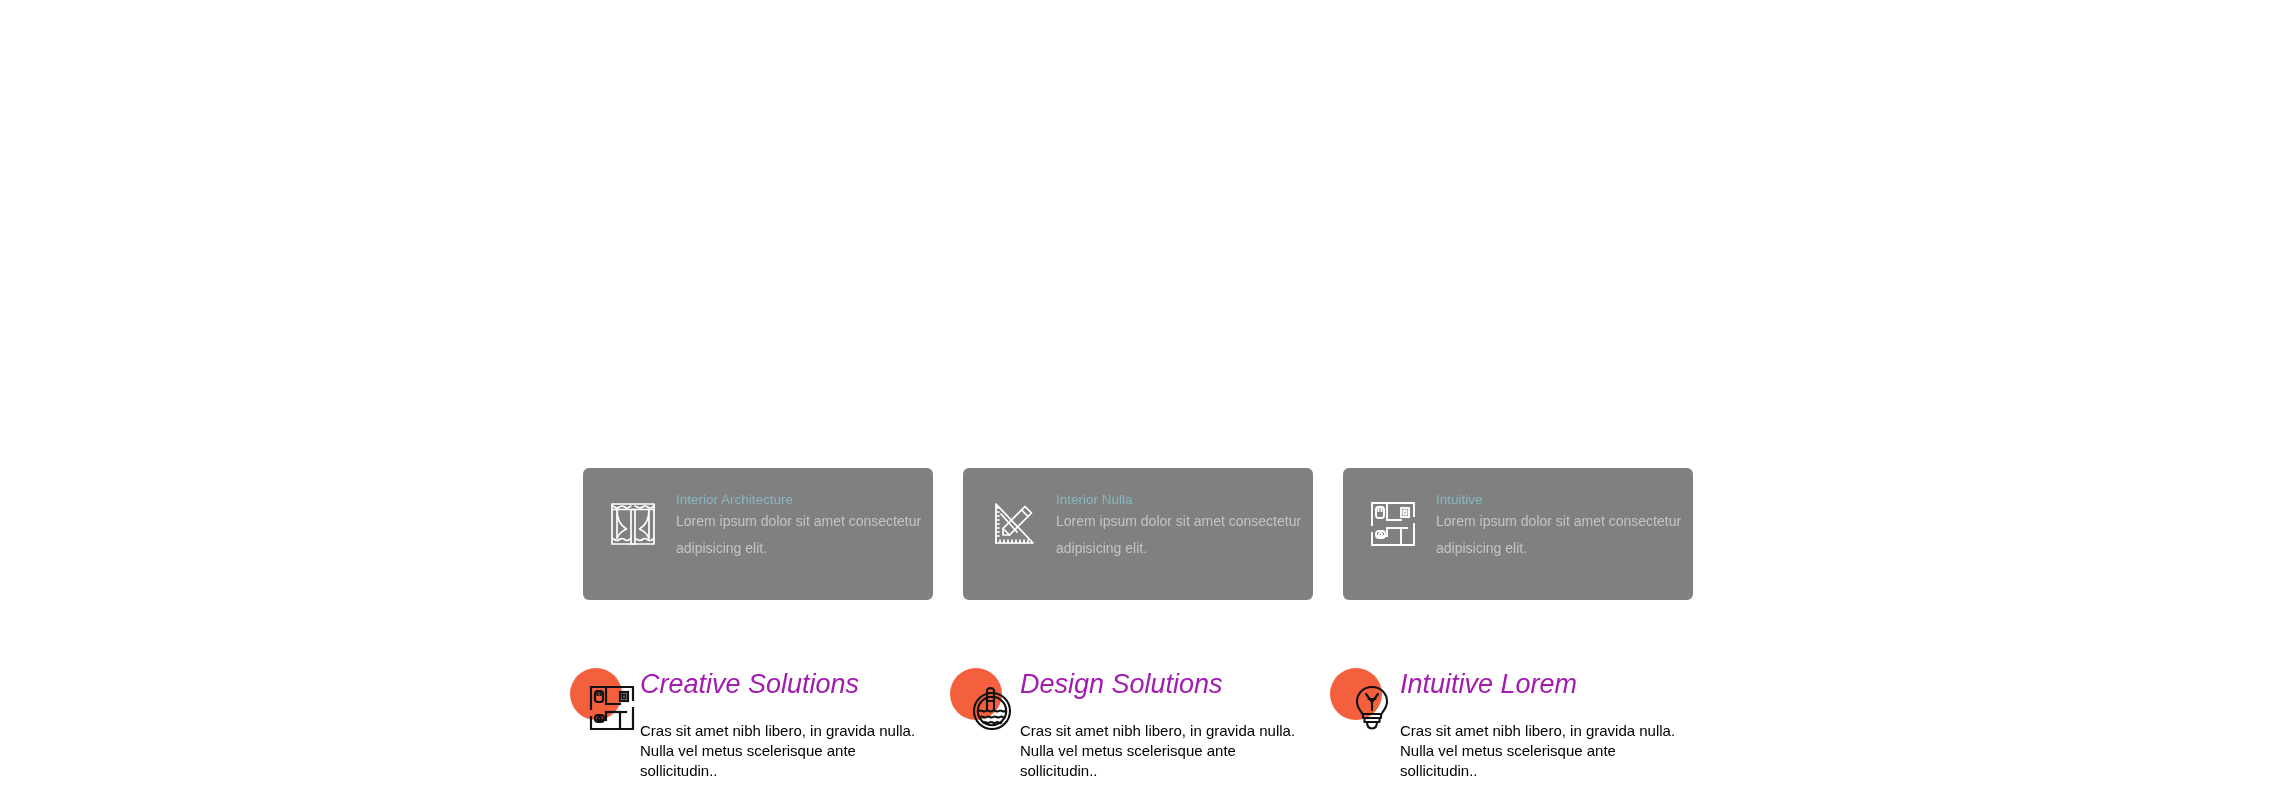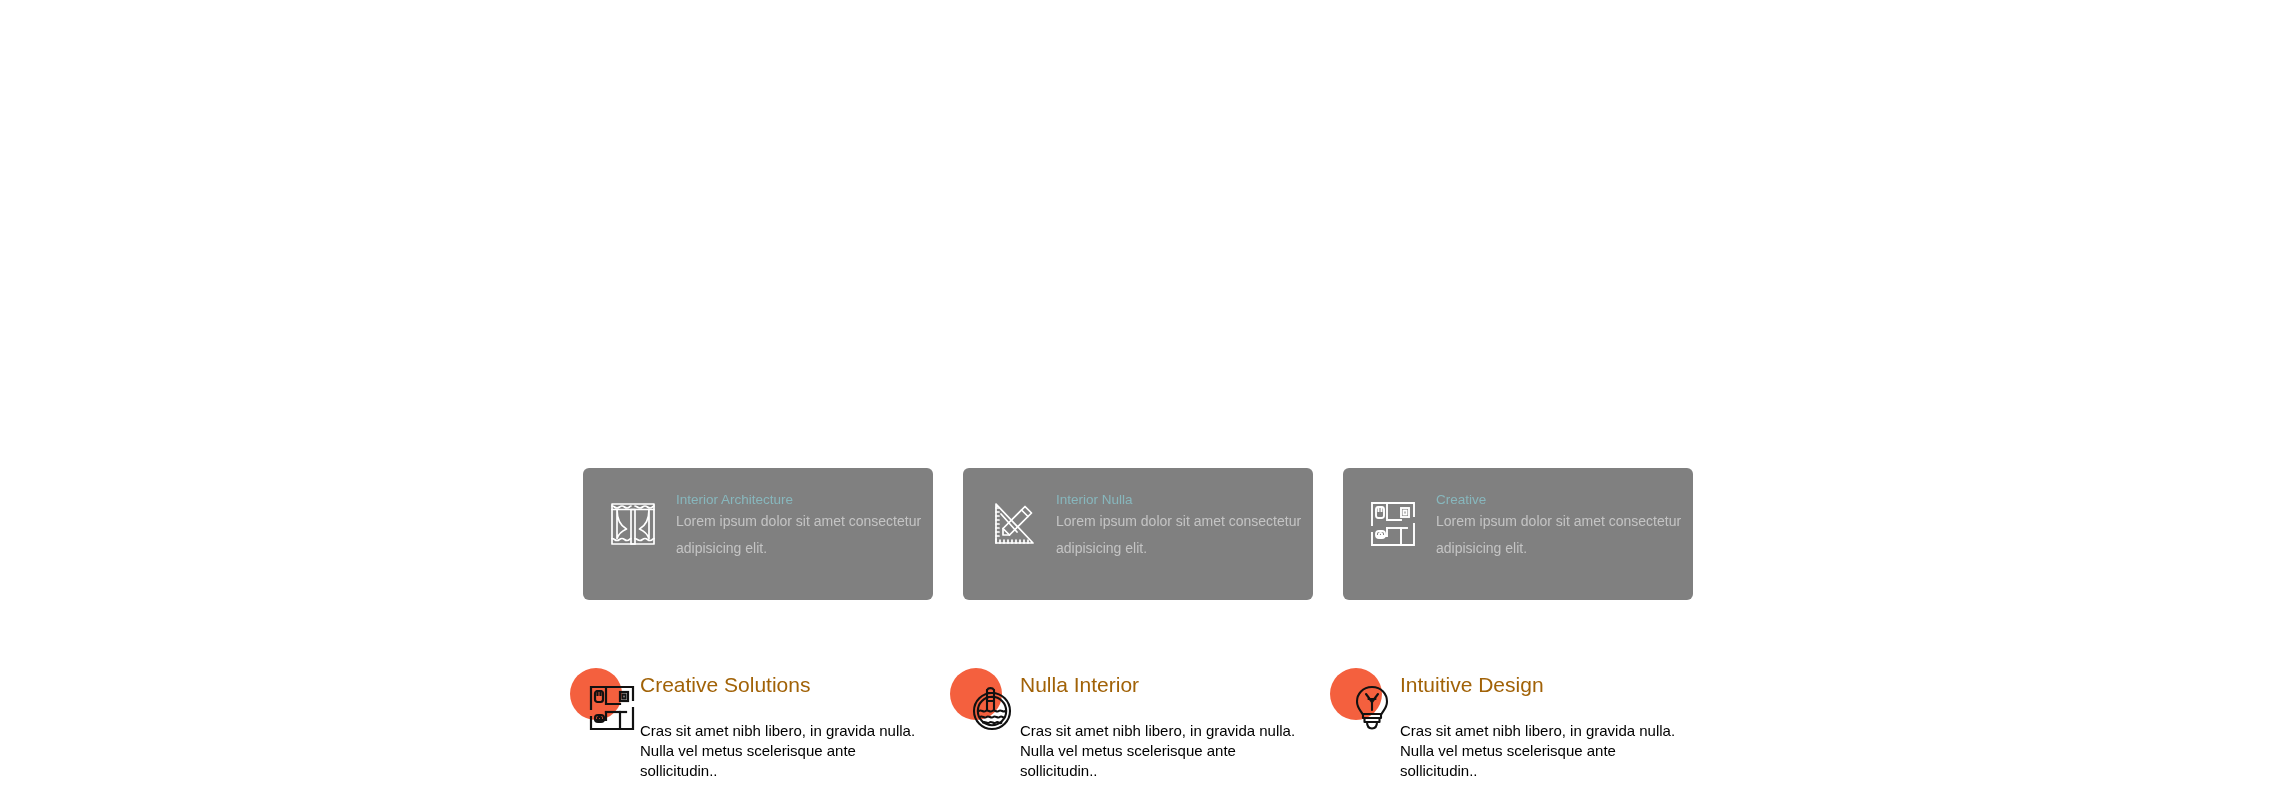--- a/index.html
+++ b/index.html
@@ -107,24 +107,25 @@
     display: block;
     width: 52px;
     height: 52px;
   }
   .feature-body {
     margin-left: 0px;
     padding-top: 4px;
     width: 290px;
   }
   .feature-title {
-    color: #a16207;
-    font-size: 21px;
+    color: #a21caf;
+    font-size: 27px;
     line-height: 25px;
     font-weight: 400;
+    font-style: italic;
   }
   .feature-text {
     color: #000000;
     font-size: 15px;
     line-height: 20px;
     margin-top: 24px;
   }
 </style>
 </head>
 <body>
@@ -179,21 +180,21 @@
         <path d="M20 30 L40 30"></path>
         <rect x="9" y="9" width="8" height="11" rx="2.5"></rect>
         <path d="M11.5 9 L11.5 13 M14.5 9 L14.5 13"></path>
         <rect x="34" y="10" width="8" height="9"></rect>
         <rect x="36.5" y="12.5" width="3" height="4"></rect>
         <rect x="9" y="33" width="9" height="7" rx="3"></rect>
         <circle cx="13.5" cy="36.5" r="1.6"></circle>
       </svg>
     </span>
     <div class="service-card-body">
-      <div class="service-card-title">Creative</div>
+      <div class="service-card-title">Intuitive</div>
       <div class="service-card-text">Lorem ipsum dolor sit amet consectetur adipisicing elit.</div>
     </div>
   </div>
 
 </div>
 
 <div id="features-row">
 
   <div class="feature">
     <div class="feature-icon-wrap">
@@ -231,39 +232,39 @@
           <path d="M28 8 L28 28"></path>
           <path d="M21 11 L28 11 M21 15 L28 15 M21 19 L28 19"></path>
           <path d="M21 8 c1.5 -2.5 5.5 -2.5 7 0"></path>
           <path d="M13 29 c2.2 -2 4.4 2 6.6 0 s4.4 2 6.6 0 s4.4 2 6.6 0 s4.4 2 6.2 0"></path>
           <path d="M14 35 c2.2 -2 4.4 2 6.6 0 s4.4 2 6.6 0 s4.4 2 6.6 0 s3.4 1.6 4.6 0.6"></path>
           <path d="M17 40.5 c2 -1.8 4.2 1.8 6.4 0 s4.4 1.8 6.6 0 s3.6 1.6 5.4 0.4"></path>
         </svg>
       </span>
     </div>
     <div class="feature-body">
-      <div class="feature-title">Nulla Interior</div>
+      <div class="feature-title">Design Solutions</div>
       <div class="feature-text">Cras sit amet nibh libero, in gravida nulla. Nulla vel metus scelerisque ante sollicitudin..</div>
     </div>
   </div>
 
   <div class="feature">
     <div class="feature-icon-wrap">
       <div class="feature-circle"></div>
       <span class="feature-icon">
         <svg viewBox="0 0 52 52" fill="none" stroke="#111111" stroke-width="2.1" stroke-linecap="round" stroke-linejoin="round">
           <path d="M26 5 C16.6 5 11 12 11 19.5 C11 25.5 14.5 28.5 16.5 32 L35.5 32 C37.5 28.5 41 25.5 41 19.5 C41 12 35.4 5 26 5 Z"></path>
           <path d="M17 32 L35 32 L35 36 L17 36 Z"></path>
           <path d="M18.5 36 L33.5 36 L33.5 40 L18.5 40 Z"></path>
           <path d="M21 40 C21 44.5 23 46.5 26 46.5 C29 46.5 31 44.5 31 40 Z"></path>
           <path d="M26 28 L26 17"></path>
           <path d="M20 12 L26 20 L32 12"></path>
           <path d="M22.5 17 L29.5 17"></path>
         </svg>
       </span>
     </div>
     <div class="feature-body">
-      <div class="feature-title">Intuitive Design</div>
+      <div class="feature-title">Intuitive Lorem</div>
       <div class="feature-text">Cras sit amet nibh libero, in gravida nulla. Nulla vel metus scelerisque ante sollicitudin..</div>
     </div>
   </div>
 
 </div>
 
 </body></html>

